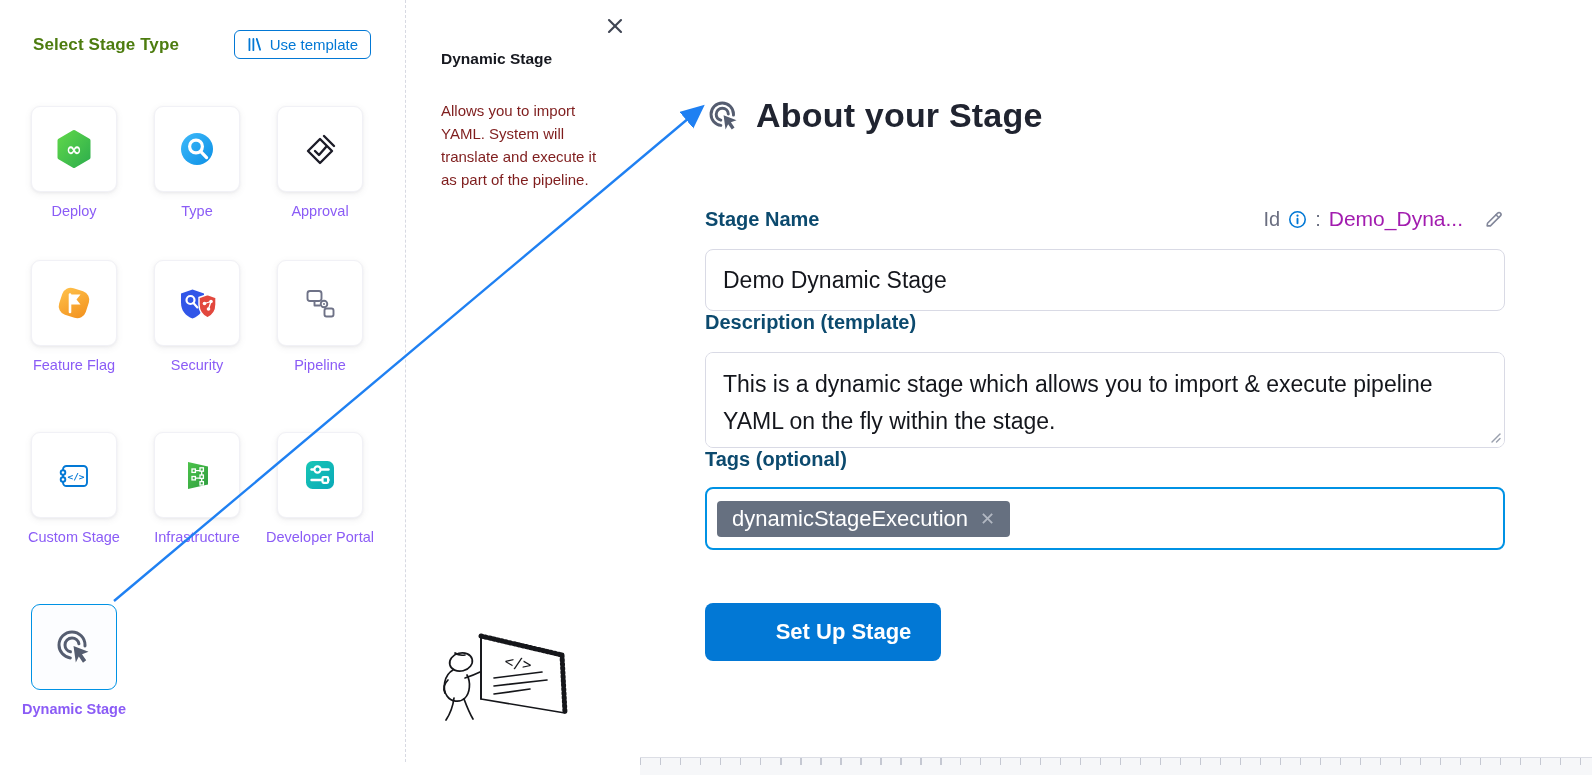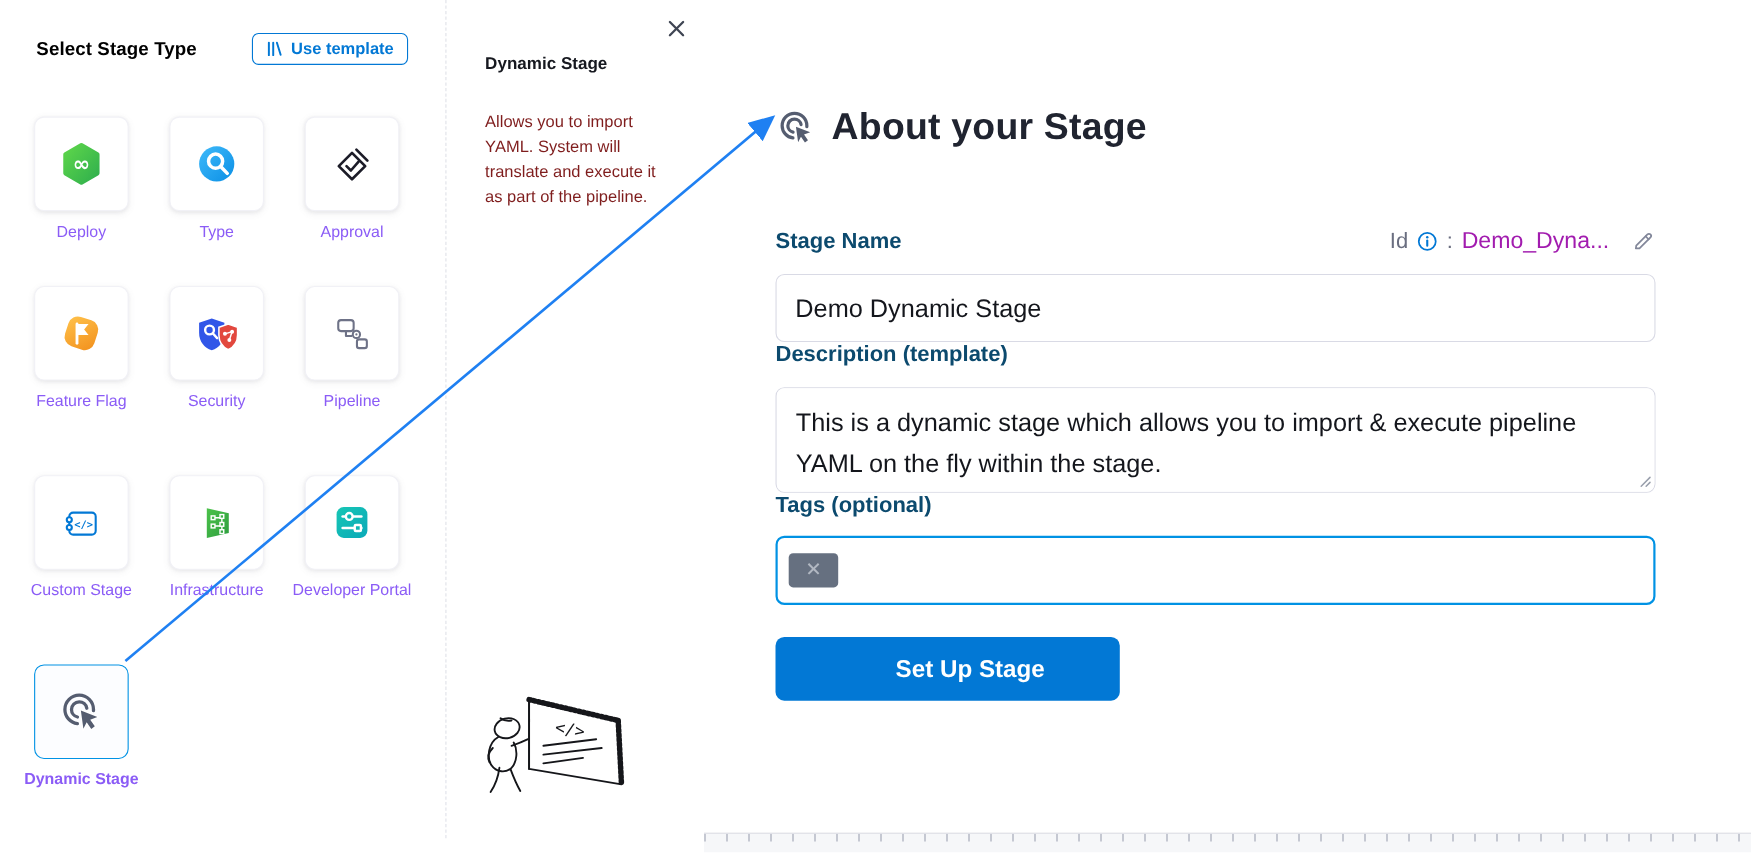--- a/index.html
+++ b/index.html
@@ -4,24 +4,24 @@
 <style>
   html,body{margin:0;padding:0;background:#fff;}
   #app{position:relative;width:1592px;height:775px;overflow:hidden;background:#fff;
        font-family:"Liberation Sans","DejaVu Sans",sans-serif;color:#1c1e27;}
 
   
   .left-panel{position:absolute;left:0;top:0;width:405px;height:762px;
               border-right:1px dashed #d7d9e2;background:#fff;}
   .lp-header{position:absolute;left:33px;top:30px;right:34px;display:flex;
              justify-content:space-between;align-items:center;}
-  .lp-title{font-size:17px;font-weight:700;color:#000000;letter-spacing:.1px;}
+  .lp-title{font-size:17px;font-weight:700;color:#4d7c0f;letter-spacing:.1px;}
   .use-template{display:flex;align-items:center;gap:8px;border:1.5px solid #0278D5;
                 color:#0278D5;background:#fff;border-radius:6px;padding:5px 12px;
-                font-size:15px;font-weight:700;cursor:pointer;font-family:inherit;}
+                font-size:15px;font-weight:400;cursor:pointer;font-family:inherit;}
   .stage{position:absolute;width:130px;text-align:center;cursor:pointer;}
   .card{width:84px;height:84px;margin:0 auto;background:#fff;border:1px solid #f1f1f6;
         border-radius:9px;display:flex;align-items:center;justify-content:center;
         box-shadow:0 1px 3px rgba(40,41,61,.05),0 2px 7px rgba(96,97,112,.09);}
   .stage.selected .card{border:1.5px solid #0092E4;background:#fcfdff;box-shadow:none;}
   .slabel{margin-top:10px;font-size:14.5px;line-height:18px;color:#8b5cf6;}
   .stage.selected .slabel{font-weight:700;}
 
   
   .info-panel{position:absolute;left:406px;top:0;width:254px;height:775px;background:#fff;}
@@ -50,21 +50,21 @@
            border-radius:8px;padding:13px 17px;font-size:23px;line-height:37px;color:#14161c;
            resize:none;font-family:inherit;background:#fff;outline:none;}
   .resize-handle{position:absolute;right:4px;bottom:5px;line-height:0;}
   .tags-label{margin-top:31px;}
   .tags-box{margin-top:16px;min-height:63px;border:2px solid #0092E4;border-radius:8px;
             display:flex;align-items:center;padding:9px 10px;box-sizing:border-box;
             background:#fff;cursor:text;}
   .chip{display:inline-flex;align-items:center;gap:12px;background:#667080;color:#fff;
         border-radius:4px;padding:5px 15px;font-size:22px;}
   .chip-x{color:#b2b8c2;font-size:18px;font-weight:700;cursor:pointer;}
-  .setup-btn{margin-top:29px;width:313px;height:58px;background:#0278D5;color:#fff;border:none;
+  .setup-btn{margin-top:53px;width:236px;height:58px;background:#0278D5;color:#fff;border:none;
              border-radius:8px;font-size:22px;font-weight:700;cursor:pointer;font-family:inherit;padding-left:47px;}
 
   
   .arrow-overlay{position:absolute;left:0;top:0;pointer-events:none;z-index:6;}
   .canvas-strip{position:absolute;left:640px;top:757px;width:952px;height:18px;
                 background-color:#f6f7f9;border-top:1px solid #dcdee5;
                 background-image:repeating-linear-gradient(to right,#c5c8d2 0 1.5px,transparent 1.5px 20px);
                 background-size:100% 7px;background-repeat:no-repeat;background-position:top left;}
   svg{display:block;}
 </style>
@@ -319,20 +319,21 @@
         <svg width="11" height="11" viewBox="0 0 11 11" stroke="#9aa0ad" stroke-width="1.4" stroke-linecap="round">
           <line x1="2" y1="10" x2="10" y2="2"></line>
             <line x1="6.5" y1="10" x2="10" y2="6.5"></line>
         </svg>
       </span>
     </div>
 
     <label class="field-label tags-label">Tags (optional)</label>
     <div class="tags-box">
       <span class="chip">
+        <span>dynamicStageExecution</span>
         <span class="chip-x">✕</span>
       </span>
     </div>
 
     <button class="setup-btn">Set Up Stage</button>
   </section>
 
   <svg class="arrow-overlay" width="1592" height="775" viewBox="0 0 1592 775">
     <defs>
       <marker id="ah" markerWidth="11" markerHeight="10" refX="8.5" refY="4.5" orient="auto">

